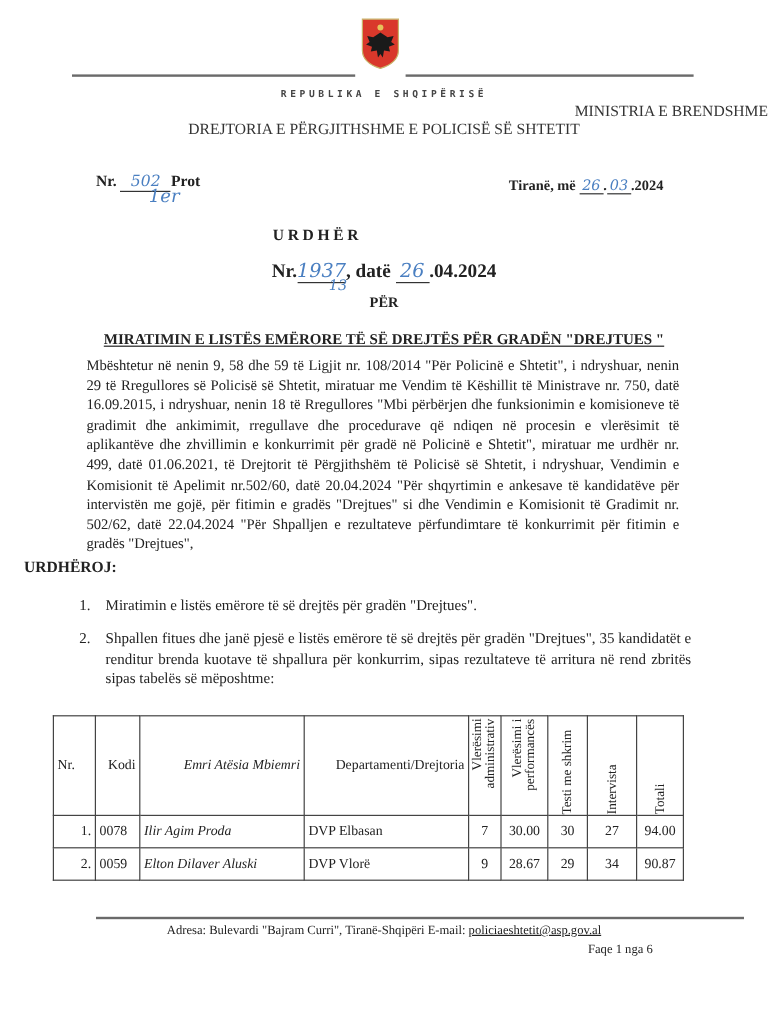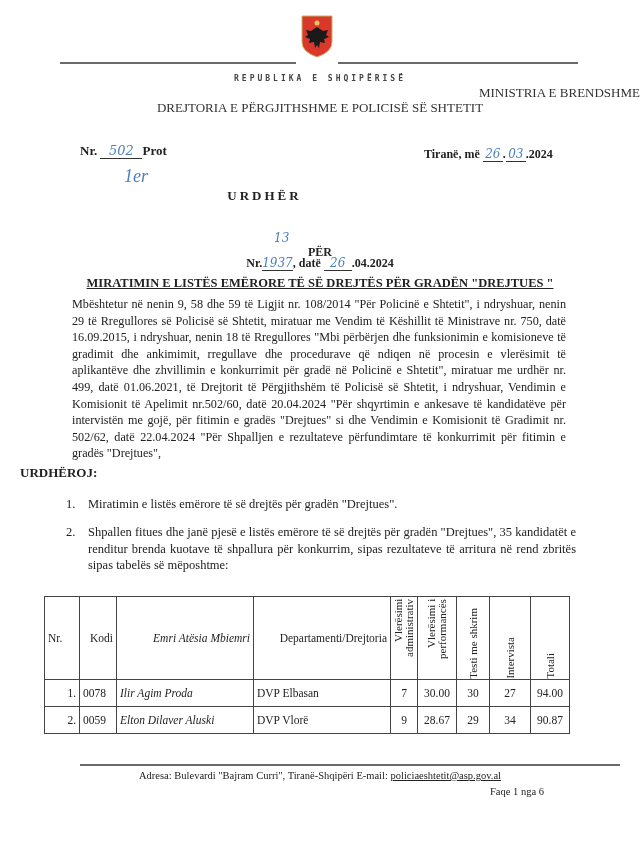--- a/index.html
+++ b/index.html
@@ -7,25 +7,25 @@
     .abs { position:absolute; }
     .emblem { left:300px; top:14px; width:34px; height:44px; }
     .hr-left { left:60px; top:62px; width:236px; height:2px; background:#6a6a6a; }
     .hr-right { left:338px; top:62px; width:240px; height:2px; background:#6a6a6a; }
     .rep { left:0; width:640px; top:74px; text-align:center; font-family:"DejaVu Sans Mono", monospace; font-size:8px; font-weight:bold; letter-spacing:3px; color:#444; }
     .min { left:0; width:640px; top:85px; text-align:right; font-size:13px; color:#333; }
     .drej { left:0; width:640px; top:100px; text-align:center; font-size:13px; color:#333; }
     .prot { left:80px; top:143px; font-size:13px; font-weight:bold; }
     .hand { color:#4a7fc1; font-family:"DejaVu Serif", serif; font-style:italic; font-weight:normal; }
     .prot .line { display:inline-block; width:42px; border-bottom:1px solid #333; text-align:center; }
-    .prot-sub { left:124px; top:166px; font-size:18px;font-family:Liberation Serif, serif; }
+    .prot-sub { left:124px; top:154px; font-size:15px; }
     .tirane { left:424px; top:147px; font-size:12px; font-weight:bold; }
     .tirane .u { display:inline-block; border-bottom:1px solid #333; min-width:20px; text-align:center; }
     .urdher { left:0; width:529px; top:188px; text-align:center; font-size:13px; font-weight:bold; letter-spacing:3px; }
-    .nrdate { left:0; width:640px; top:216px; text-align:center; font-size:12px; font-weight:bold;margin-top:40px; }
+    .nrdate { left:0; width:640px; top:216px; text-align:center; font-size:16px; font-weight:bold; }
     .nrdate .u { display:inline-block; border-bottom:1px solid #333; min-width:28px; text-align:center; }
     .nrsub { left:274px; top:231px; font-size:12px; }
     .per { left:0; width:640px; top:245px; text-align:center; font-size:12px; font-weight:bold; }
     .title { left:0; width:640px; top:276px; text-align:center; font-size:12.5px; font-weight:bold; text-decoration:underline; }
     .para { left:72px; width:494px; top:296px; font-size:12.2px; line-height:16.6px; text-align:justify; }
     .urdheroj { left:0; width:640px; top:465px; text-align:left; font-size:13px; font-weight:bold;padding-left:20px; }
     .item { font-size:12.5px; line-height:16.6px; }
     .item1 { left:66px; top:496px; }
     .item2 { left:66px; top:524px; width:510px; }
     .item .num { position:absolute; left:0; width:16px; }

